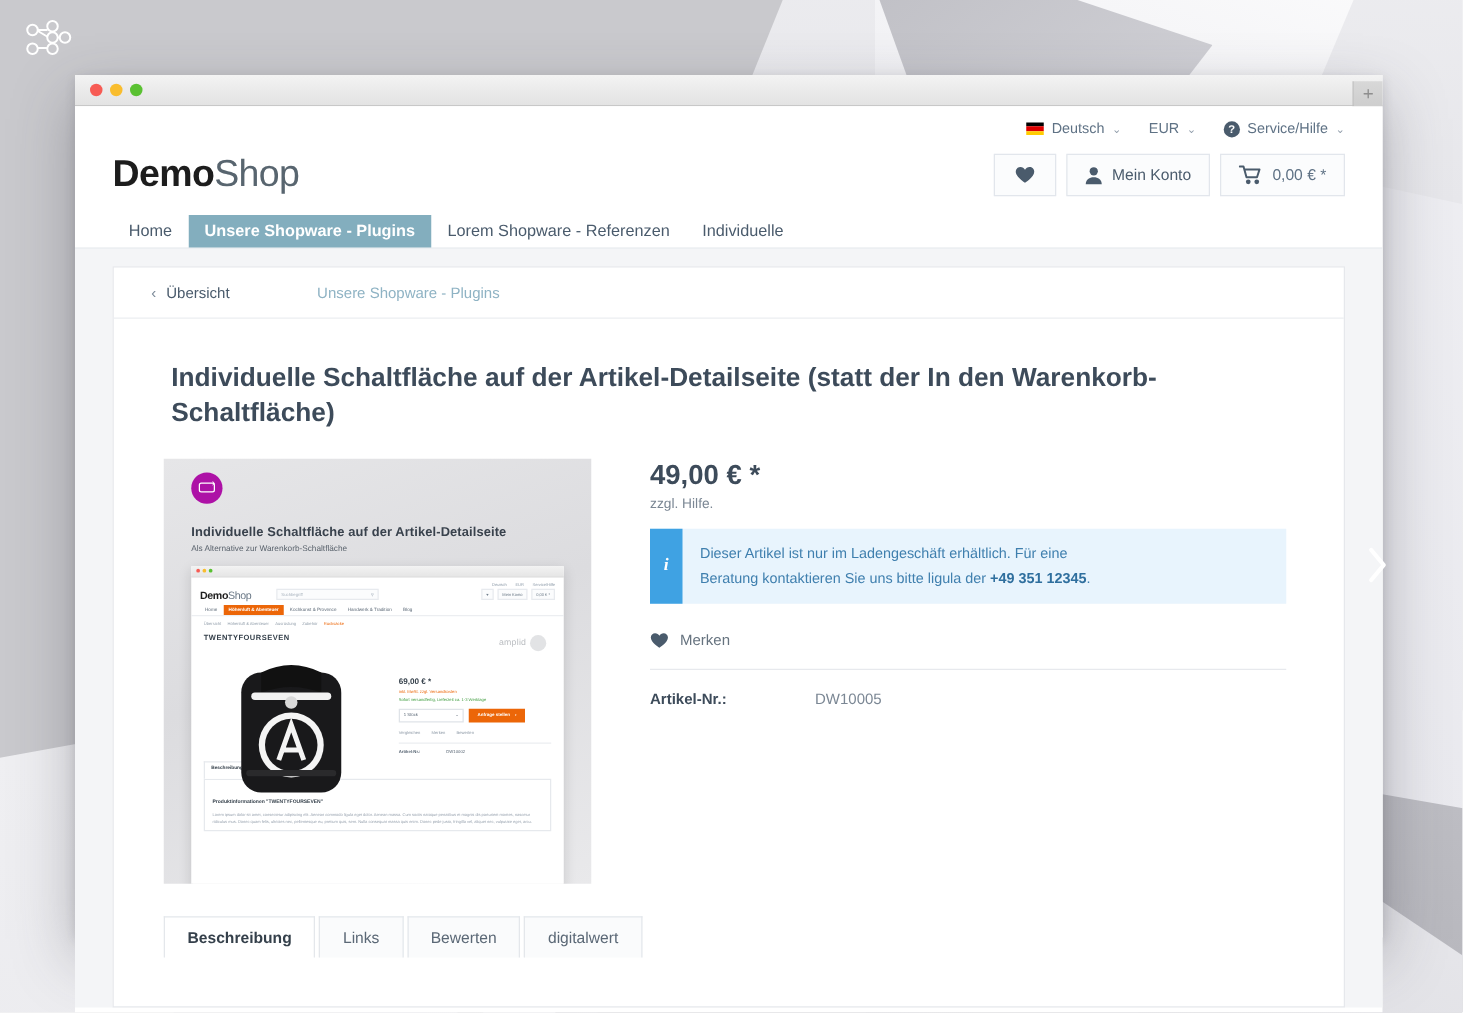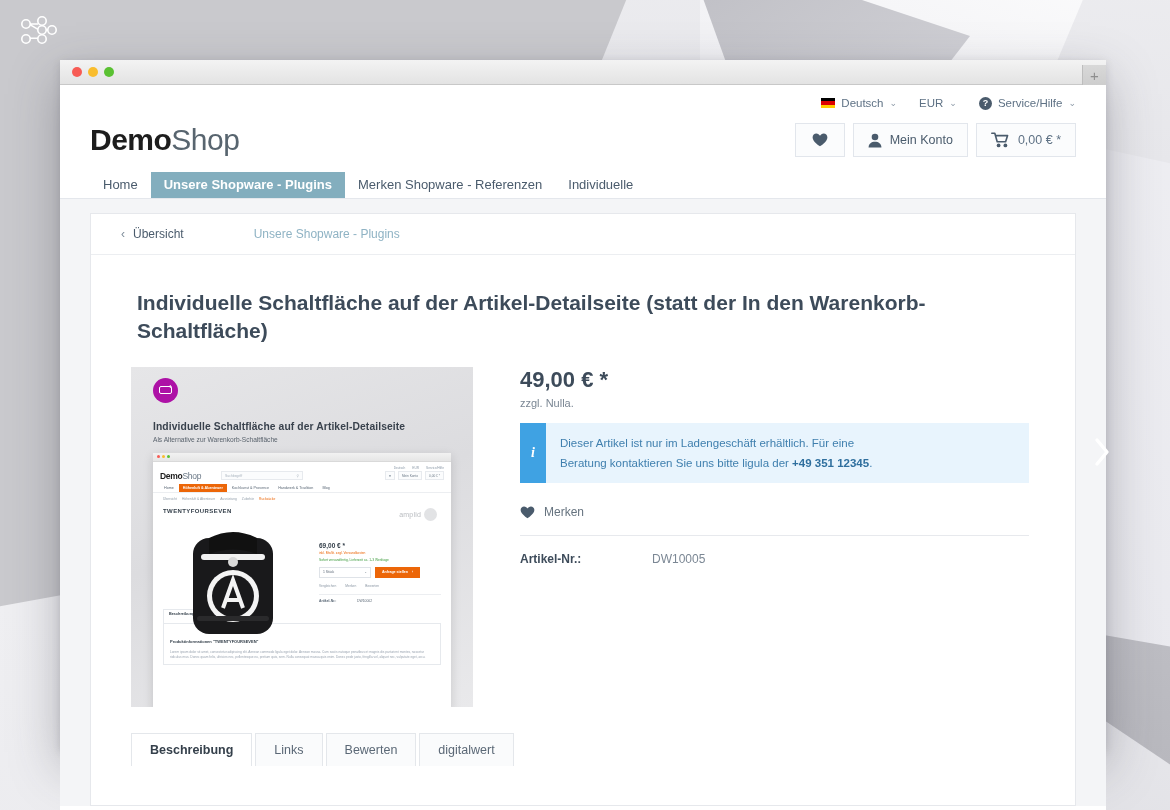--- a/index.html
+++ b/index.html
@@ -369,21 +369,21 @@
               <circle cx="14.4" cy="13.4" r="1.9" fill="#4a5b6c"></circle>
             </svg>
             <span class="amt">0,00 € *</span>
           </div>
         </div>
       </div>
 
       <div class="nav">
         <div class="nav-item">Home</div>
         <div class="nav-item active">Unsere Shopware - Plugins</div>
-        <div class="nav-item">Merken Shopware - Referenzen</div>
+        <div class="nav-item">Lorem Shopware - Referenzen</div>
         <div class="nav-item">Individuelle</div>
       </div>
 
       <div class="page">
         <div class="card">
 
           <div class="crumbs">
             <span class="back">
               <span class="chev">‹</span>
               <span>Übersicht</span>
@@ -505,21 +505,21 @@
                   <div class="mini-desc">
                     <b>Produktinformationen "TWENTYFOURSEVEN"</b>
                     <p>Lorem ipsum dolor sit amet, consectetur adipiscing elit. Aenean commodo ligula eget dolor. Aenean massa. Cum sociis natoque penatibus et magnis dis parturient montes, nascetur ridiculus mus. Donec quam felis, ultricies nec, pellentesque eu, pretium quis, sem. Nulla consequat massa quis enim. Donec pede justo, fringilla vel, aliquet nec, vulputate eget, arcu.</p>
                   </div>
                 </div>
               </div>
             </div>
 
             <div class="info">
               <div class="price">49,00 € *</div>
-              <div class="vat">zzgl. Nulla.</div>
+              <div class="vat">zzgl. Hilfe.</div>
 
               <div class="notice">
                 <div class="bar">i</div>
                 <div class="txt">
                   <span>Dieser Artikel ist nur im Ladengeschäft erhältlich. Für eine</span><br>
                   <span>Beratung kontaktieren Sie uns bitte ligula der </span><b>+49 351 12345</b><span>.</span>
                 </div>
               </div>
 
               <div class="merken">

